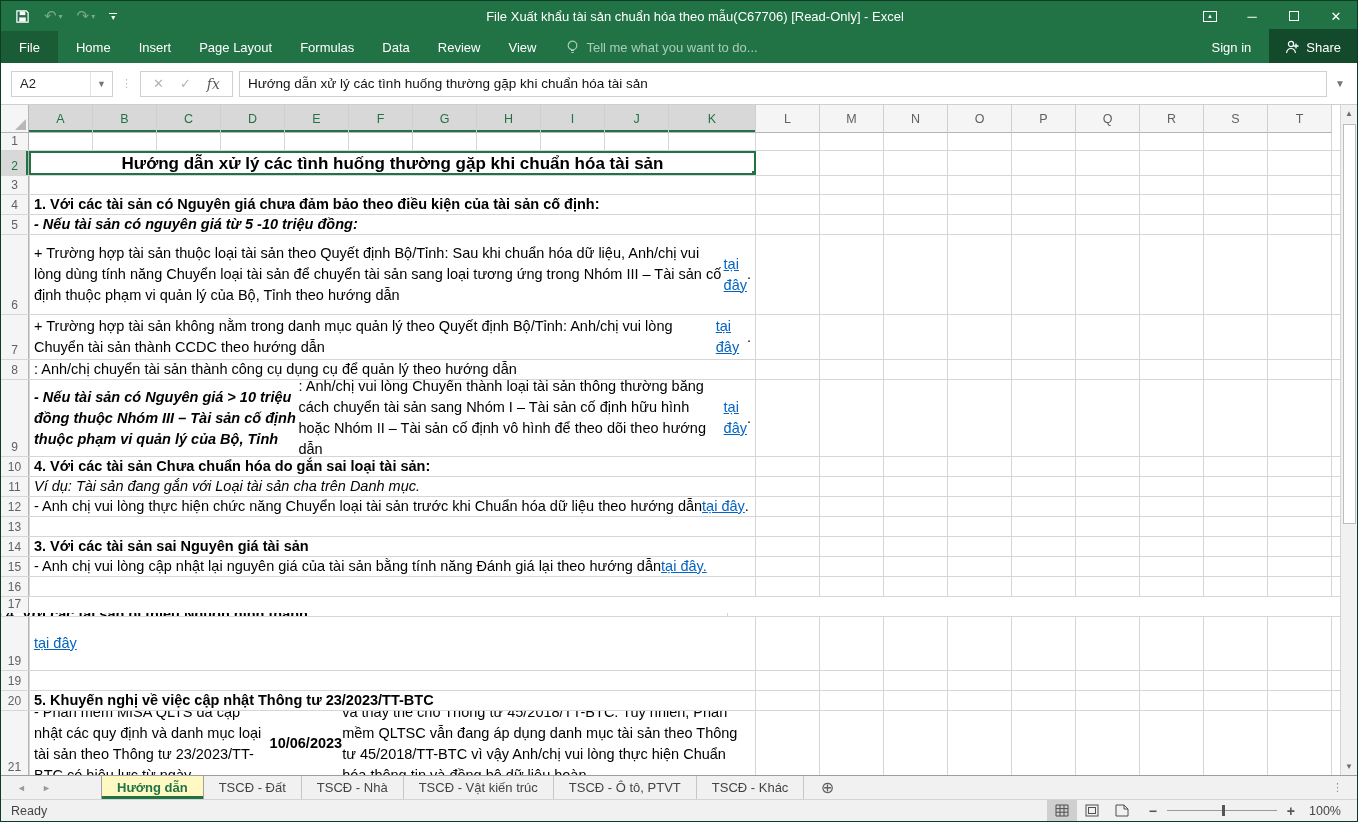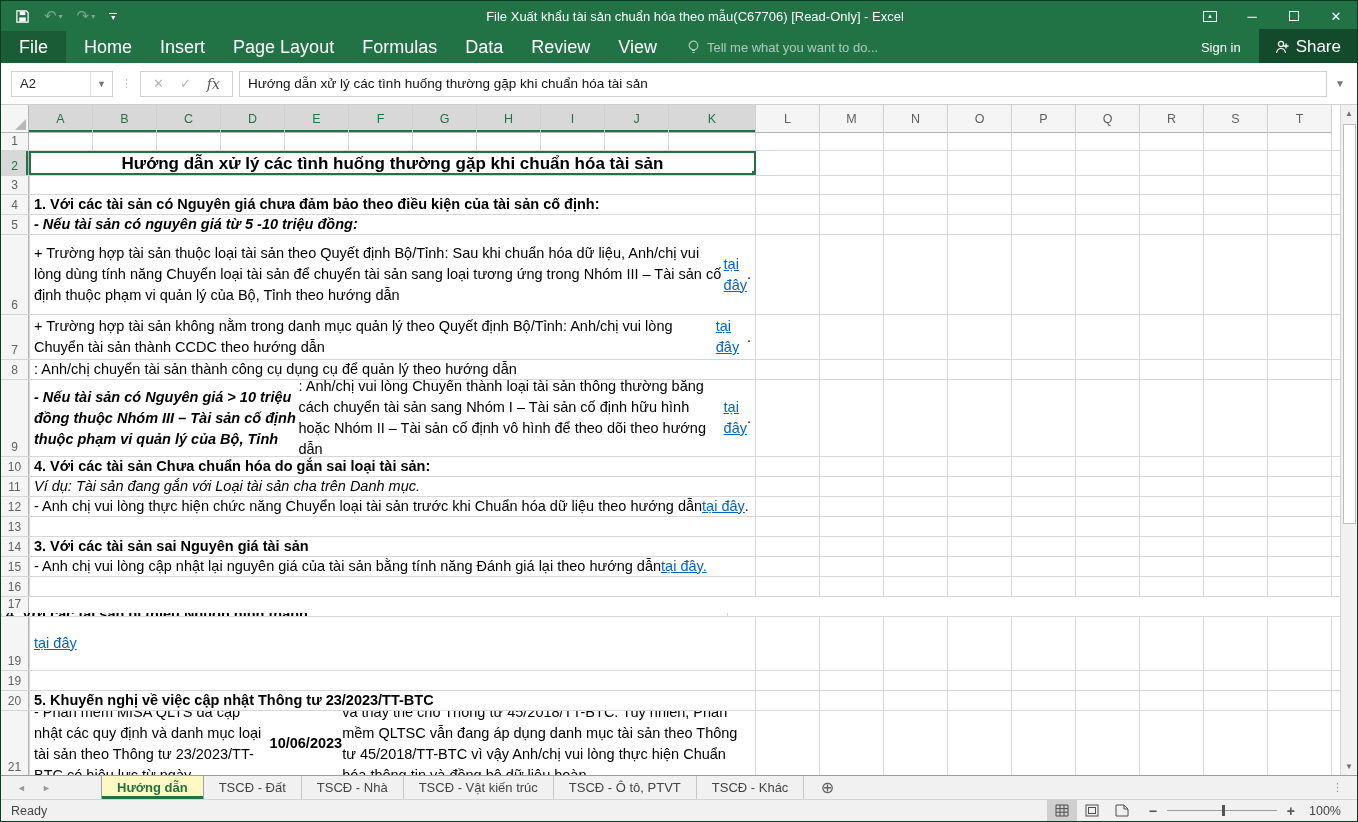--- a/index.html
+++ b/index.html
@@ -19,25 +19,25 @@
   .customize-qat{display:flex;flex-direction:column;align-items:center;color:#fff;font-size:8px;line-height:4px;}
   .customize-qat .bar{width:8px;border-top:1px solid #fff;margin-bottom:2px;}
   .title-text{flex:1;text-align:center;font-size:13px;white-space:nowrap;overflow:hidden;}
   .win-controls{display:flex;align-items:center;height:30px;}
   .win-controls .wbtn{width:42px;height:30px;display:flex;align-items:center;justify-content:center;color:#fff;font-size:13px;}
   .maxi-box{width:10px;height:10px;border:1px solid #fff;}
   .ribbon-display-icon{width:14px;height:11px;border:1px solid #fff;display:flex;align-items:flex-start;justify-content:center;font-size:7px;line-height:7px;}
 
   
   .ribbonrow{height:32px;background:var(--accent);display:flex;align-items:center;color:#fff;flex:0 0 auto;}
-  .rtab{padding:0 14px;font-size:18px;height:32px;display:flex;align-items:center;white-space:nowrap;}
+  .rtab{padding:0 14px;font-size:13px;height:32px;display:flex;align-items:center;white-space:nowrap;}
   .rtab.file{background:#1a5c36;padding:0 18px;margin-right:4px;}
   .tellme{display:flex;align-items:center;gap:7px;margin-left:16px;color:rgba(255,255,255,.62);font-size:13px;flex:1;}
   .signin{font-size:13px;margin-right:18px;white-space:nowrap;}
-  .sharebtn{background:#134a2c;height:36px;display:flex;align-items:center;gap:6px;padding:0 16px;font-size:17px;}
+  .sharebtn{background:#134a2c;height:36px;display:flex;align-items:center;gap:6px;padding:0 16px;font-size:13px;}
 
   
   .fbar{height:42px;background:#fff;border-bottom:1px solid #cfcfcf;display:flex;align-items:center;padding:0 10px;gap:6px;flex:0 0 auto;}
   .namebox{width:102px;height:26px;border:1px solid #d0d0d0;display:flex;align-items:center;font-size:13px;color:#222;padding-left:8px;}
   .namebox .caret{margin-left:auto;padding:0 6px;color:#777;font-size:9px;border-left:1px solid #e3e3e3;height:100%;display:flex;align-items:center;}
   .fsep{color:#b9b9b9;font-size:11px;letter-spacing:0;padding:0 2px;}
   .fnbox{height:26px;border:1px solid #d0d0d0;display:flex;align-items:center;gap:16px;padding:0 12px;color:#b3b3b3;font-size:13px;}
   .fnbox .fx{font-family:"DejaVu Serif","Liberation Serif",serif;font-style:italic;color:#595959;font-size:14px;}
   .finput{flex:1;height:26px;border:1px solid #d0d0d0;display:flex;align-items:center;font-size:13.5px;color:#111;padding-left:8px;white-space:nowrap;overflow:hidden;}
   .fchevron{color:#777;font-size:10px;padding:0 2px;}

